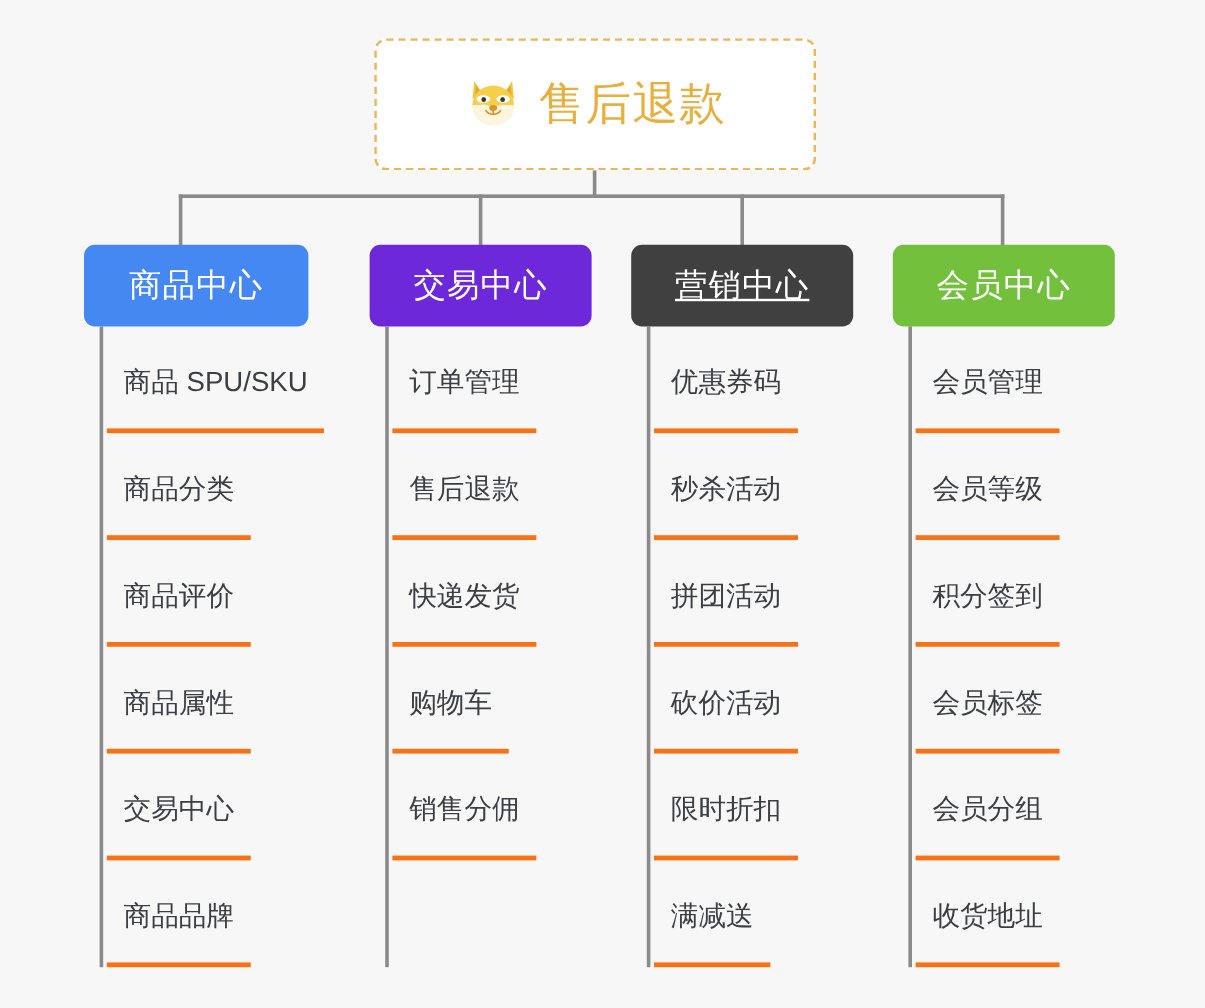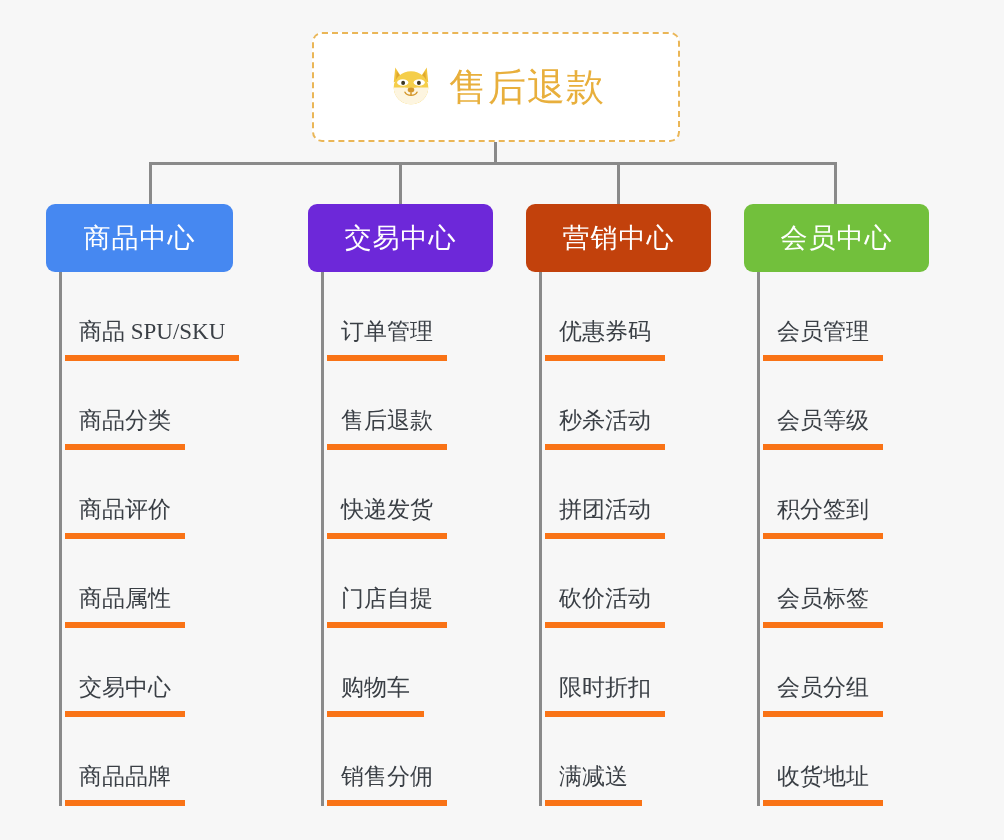--- a/index.html
+++ b/index.html
@@ -107,25 +107,25 @@
     position: relative;
     height: 89px;
     display: flex;
     align-items: flex-end;
     padding-left: 16px;
     box-sizing: border-box;
   }
   .leaf-label {
     position: relative;
     display: inline-block;
-    padding: 0 14px 8px 14px;
+    padding: 0 14px 23px 14px;
     font-size: 23px;
     color: #3a3f45;
     white-space: nowrap;
-    border-bottom: 6px solid #f97316;
+    border-bottom: 4px solid #f97316;
   }
 </style>
 </head>
 <body>
 
 <div id="canvas">
 
   <div class="root-node">
     <svg class="root-icon" viewBox="0 0 64 64">
       <path d="M11 6 L9 26 L20 20 Z" fill="#f2c53d"></path>
@@ -147,21 +147,21 @@
     <div class="root-title">售后退款</div>
   </div>
 
   <div class="conn conn-v-root"></div>
   <div class="conn conn-h-bus"></div>
   <div class="conn conn-v-drop" style="left:149px;"></div>
   <div class="conn conn-v-drop" style="left:399px;"></div>
   <div class="conn conn-v-drop" style="left:617px;"></div>
   <div class="conn conn-v-drop" style="left:834px;"></div>
 
-  <div class="branch" style="left:46px; width:187px;font-family:Liberation Serif, serif;">
+  <div class="branch" style="left:70px; width:187px;">
     <div class="branch-header" style="background: rgb(70, 136, 241);">
       <span>商品中心</span>
     </div>
     <div class="leaf-list">
       <div class="leaf-spine" style="height: 534px;"></div>
       <div class="leaf-item">
           <span class="leaf-label">商品 SPU/SKU</span>
         </div>
       <div class="leaf-item">
           <span class="leaf-label">商品分类</span>
@@ -190,33 +190,30 @@
       <div class="leaf-item">
           <span class="leaf-label">订单管理</span>
         </div>
       <div class="leaf-item">
           <span class="leaf-label">售后退款</span>
         </div>
       <div class="leaf-item">
           <span class="leaf-label">快递发货</span>
         </div>
       <div class="leaf-item">
-          <span class="leaf-label">门店自提</span>
-        </div>
-      <div class="leaf-item">
           <span class="leaf-label">购物车</span>
         </div>
       <div class="leaf-item">
           <span class="leaf-label">销售分佣</span>
         </div>
     </div>
   </div>
 
   <div class="branch" style="left:526px; width:185px;">
-    <div class="branch-header" style="background: #c2410c;">
+    <div class="branch-header" style="background: #404040; text-decoration: underline;">
       <span>营销中心</span>
     </div>
     <div class="leaf-list">
       <div class="leaf-spine" style="height: 534px;"></div>
       <div class="leaf-item">
           <span class="leaf-label">优惠券码</span>
         </div>
       <div class="leaf-item">
           <span class="leaf-label">秒杀活动</span>
         </div>

